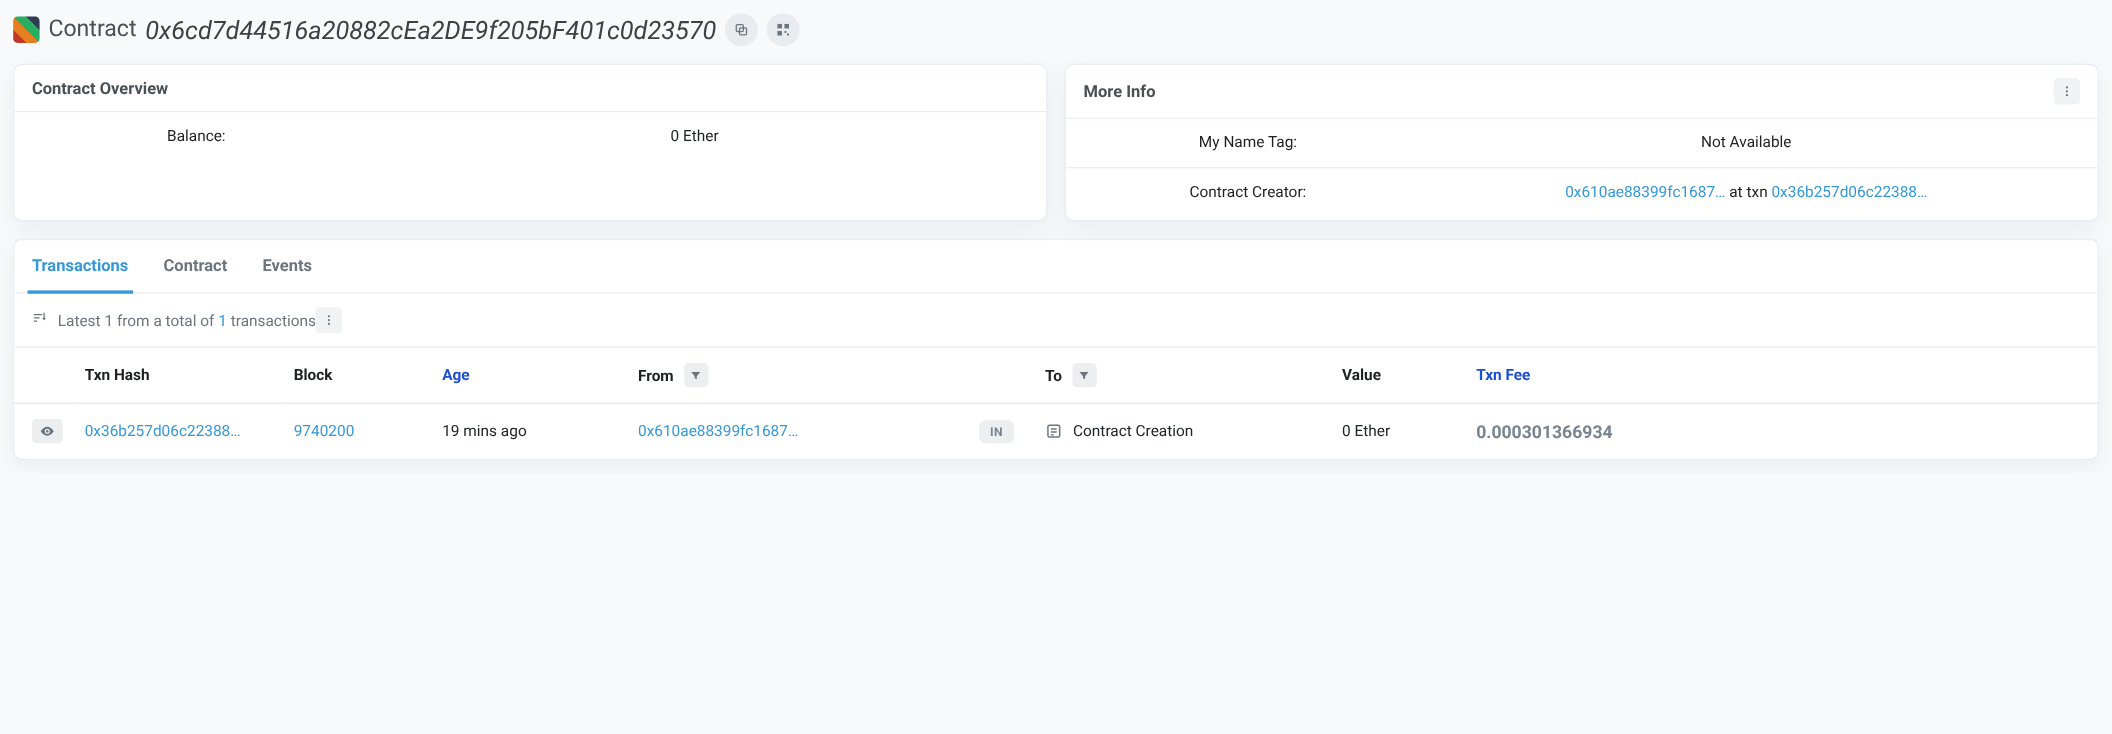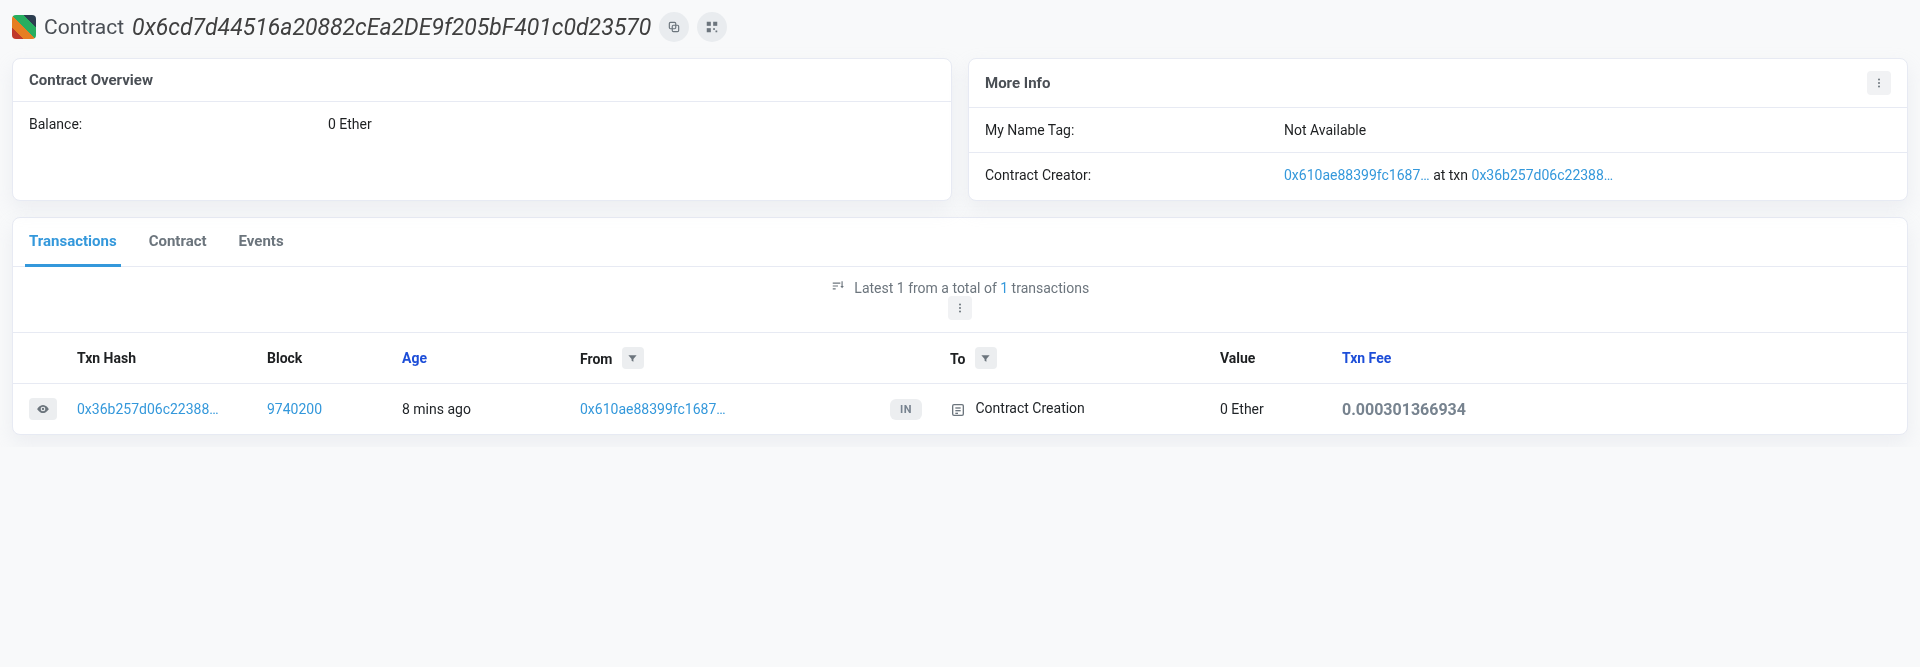--- a/index.html
+++ b/index.html
@@ -43,20 +43,21 @@
     align-items: center;
     justify-content: center;
     cursor: pointer;
     color: #6c757d;
   }
   .icon-btn svg { width: 14px; height: 14px; }
   .cards-row {
     display: flex;
     gap: 16px;
     margin-bottom: 16px;
+    text-align: center;
   }
   .card {
     background: #fff;
     border: 1px solid #e7eaf3;
     border-radius: 8px;
     flex: 1;
     box-shadow: 0 0.5rem 1.2rem rgba(189,197,209,.2);
   }
   .card-header {
     padding: 12px 16px;
@@ -118,21 +119,20 @@
   .tab.active {
     color: #3498db;
     border-bottom-color: #3498db;
   }
   .tx-summary {
     padding: 12px 16px;
     display: flex;
     justify-content: flex-start;
     align-items: center;
     color: #6c757d;
-    flex-direction: column;
   }
   .tx-summary .count { color: #3498db; }
   .sort-icon { margin-right: 6px; }
   .table {
     width: 100%;
     border-collapse: collapse;
   }
   .table th, .table td {
     padding: 14px 10px;
     text-align: left;
@@ -325,21 +325,21 @@
       <tr>
         <td>
           <span class="eye-icon">
             <svg viewBox="0 0 24 24" fill="currentColor">
                 <path d="M12 5C6 5 2 12 2 12s4 7 10 7 10-7 10-7-4-7-10-7zm0 11a4 4 0 110-8 4 4 0 010 8zm0-6a2 2 0 100 4 2 2 0 000-4z"></path>
               </svg>
           </span>
         </td>
         <td><a class="link">0x36b257d06c22388…</a></td>
         <td><a class="link">9740200</a></td>
-        <td>8 mins ago</td>
+        <td>19 mins ago</td>
         <td><a class="link">0x610ae88399fc1687…</a></td>
         <td class="col-dir"><span class="dir-badge">IN</span></td>
         <td>
           <span class="contract-icon">
             <svg viewBox="0 0 24 24" fill="none" stroke="currentColor" stroke-width="2">
                 <rect x="4" y="4" width="16" height="16" rx="2"></rect>
                 <line x1="8" y1="9" x2="16" y2="9"></line>
                 <line x1="8" y1="13" x2="16" y2="13"></line>
                 <line x1="8" y1="17" x2="12" y2="17"></line>
               </svg>

